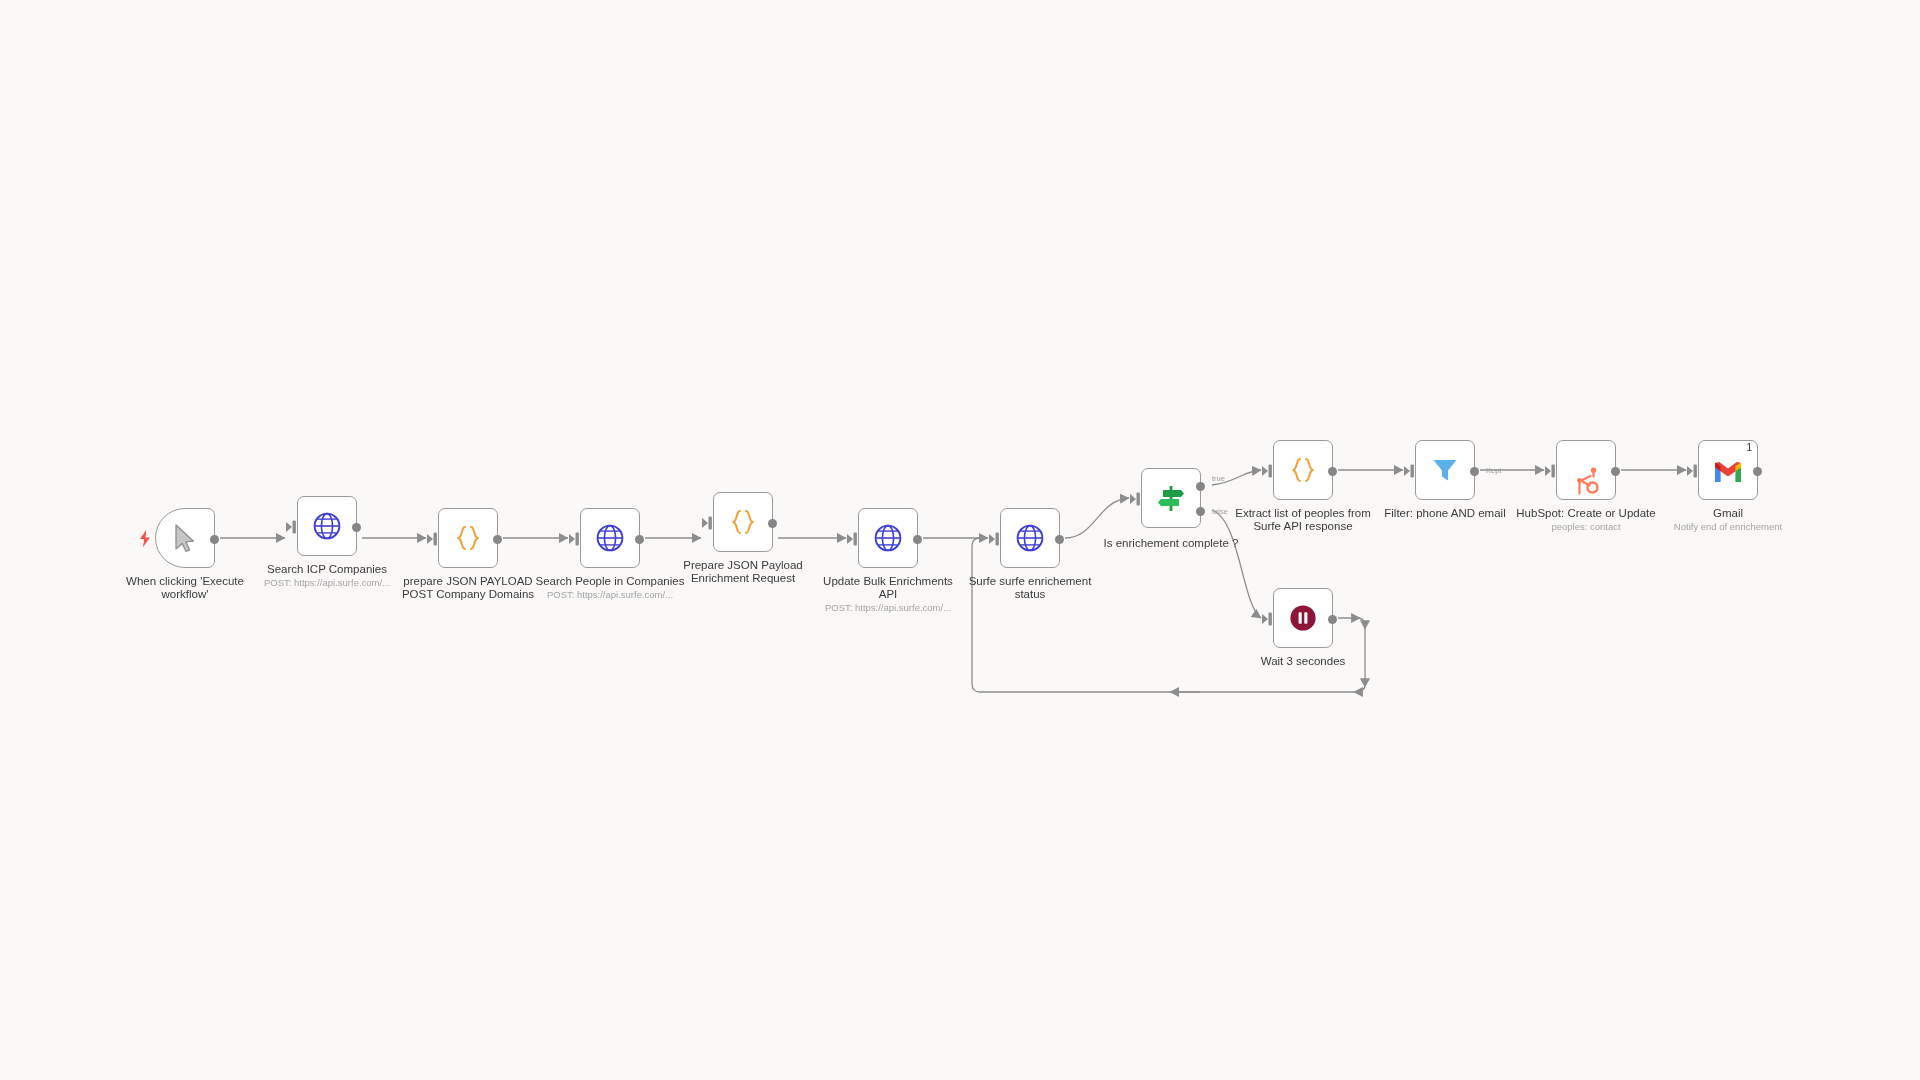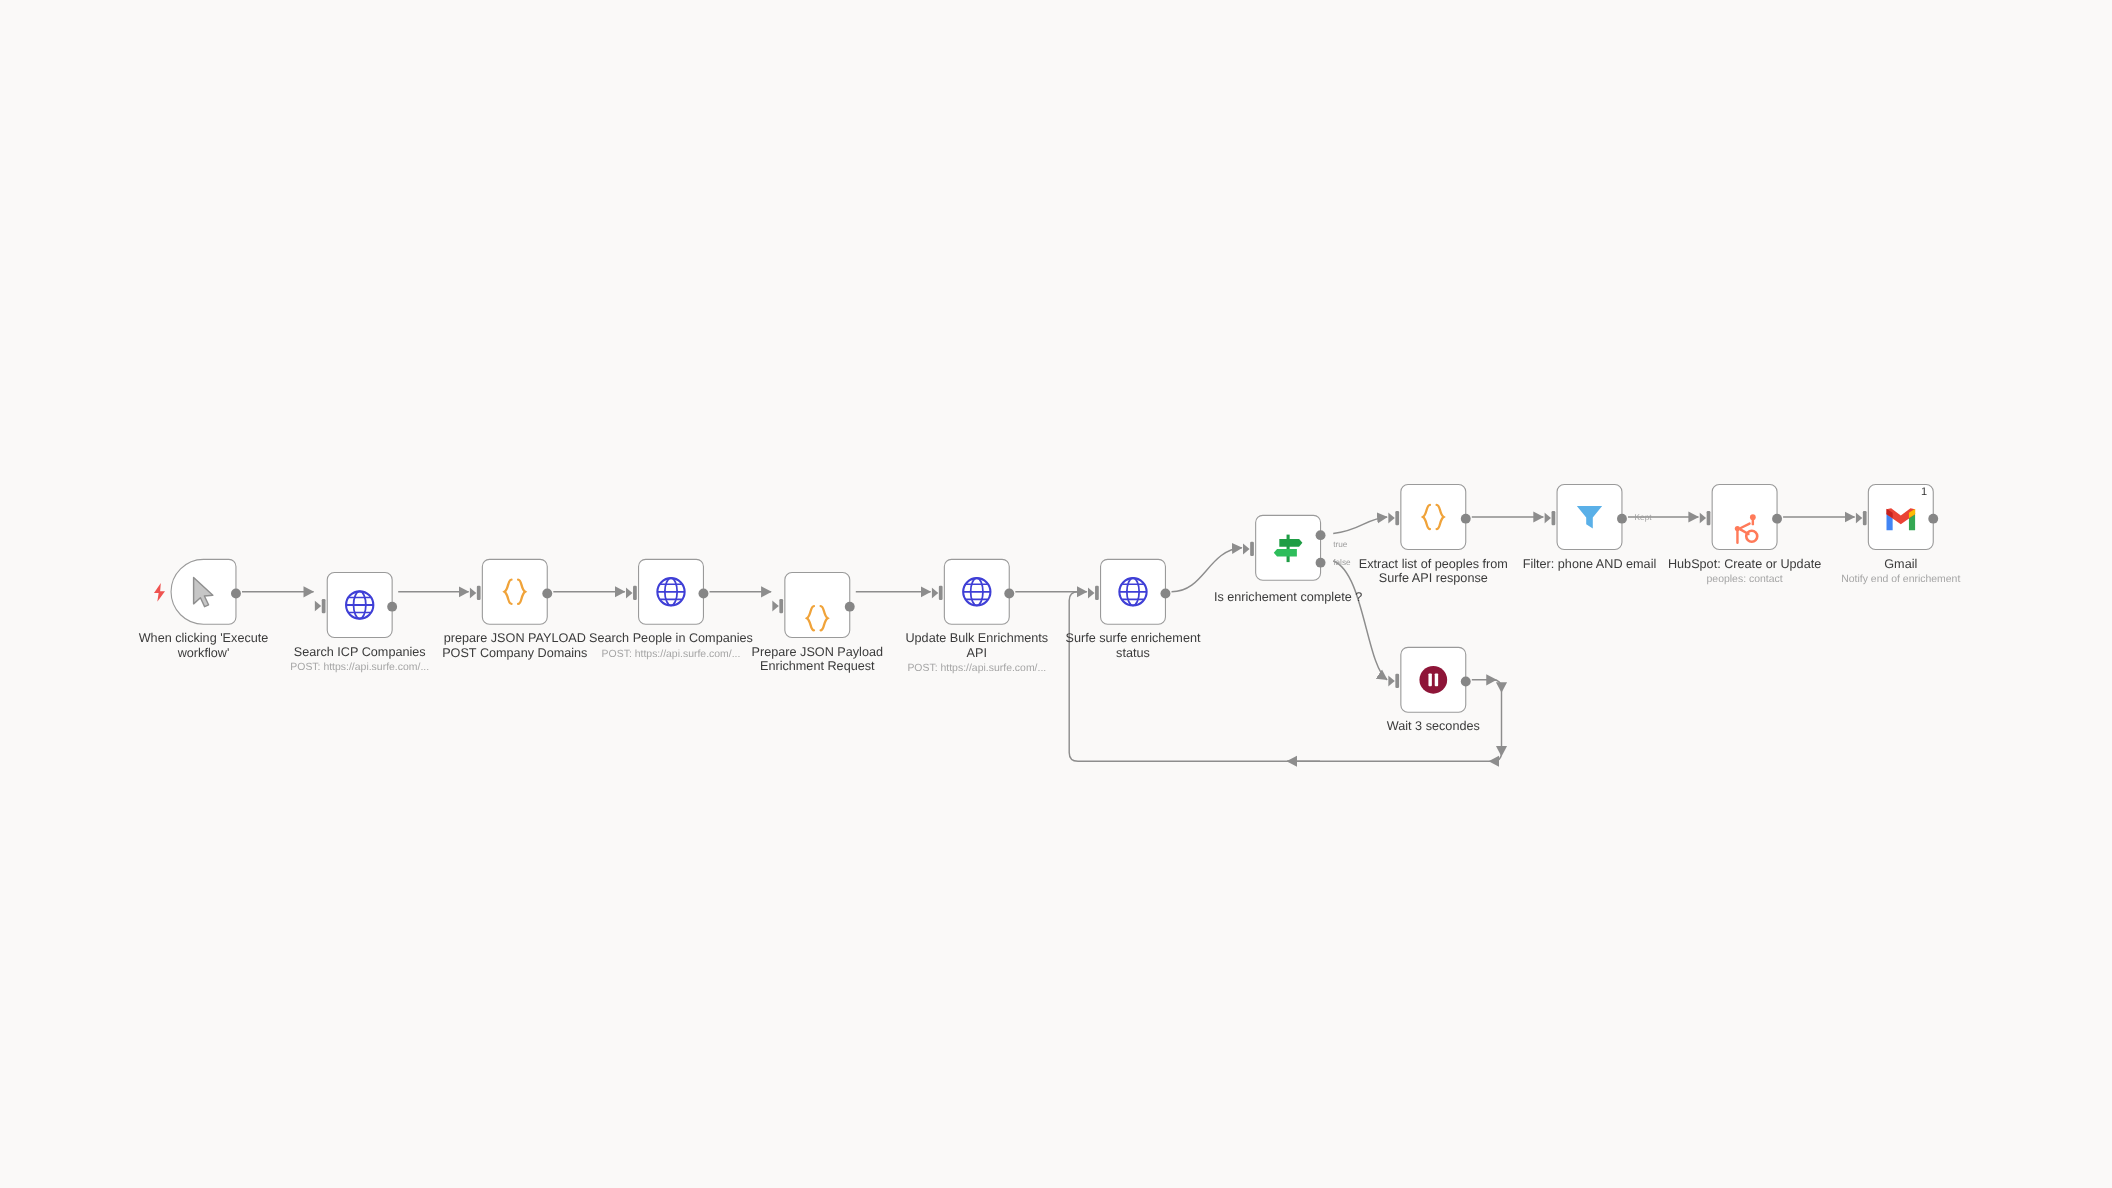--- a/index.html
+++ b/index.html
@@ -168,21 +168,21 @@
   <div class="node trigger" style="left:155px; top:508px;">
     <span class="node-icon">
       <svg width="26" height="30" viewBox="0 0 26 30">
         <path d="M4,2 L4,26 L10.2,20.4 L14,28.5 L17.6,26.8 L13.8,18.8 L21.5,18.2 Z" fill="#c6c6c6" stroke="#8f8f8f" stroke-width="1.3" stroke-linejoin="round"></path>
       </svg>
     </span>
     <span class="port out"></span>
     <span class="node-label">When clicking 'Execute workflow'</span>
   </div>
 
-  <div class="node" style="left:297px; top:520px;align-items:center;">
+  <div class="node" style="left:297px; top:496px;align-items:center;">
     <span class="in-arrow">
       <svg width="13" height="16" viewBox="0 0 13 16">
         <path d="M0,3 L6,8 L0,13 Z" fill="#8d8d8d"></path>
         <rect x="6.5" y="1.5" width="3.4" height="13" rx="1.1" fill="#8d8d8d"></rect>
       </svg>
     </span>
     <span class="node-icon">
       <svg width="30" height="30" viewBox="0 0 30 30">
         <circle cx="15" cy="15" r="12.4" fill="none" stroke="#3f3fd6" stroke-width="1.9"></circle>
         <ellipse cx="15" cy="15" rx="5.6" ry="12.4" fill="none" stroke="#3f3fd6" stroke-width="1.6"></ellipse>
@@ -231,21 +231,21 @@
         <line x1="5.2" y1="21.9" x2="24.8" y2="21.9" stroke="#3f3fd6" stroke-width="1.4"></line>
       </svg>
     </span>
     <span class="port out"></span>
     <span class="node-label">
       <span>Search People in Companies</span>
       <span class="node-sub">POST: https://api.surfe.com/...</span>
     </span>
   </div>
 
-  <div class="node" style="left:713px; top:520px;align-items:flex-end;">
+  <div class="node" style="left:713px; top:492px;">
     <span class="in-arrow">
       <svg width="13" height="16" viewBox="0 0 13 16">
         <path d="M0,3 L6,8 L0,13 Z" fill="#8d8d8d"></path>
         <rect x="6.5" y="1.5" width="3.4" height="13" rx="1.1" fill="#8d8d8d"></rect>
       </svg>
     </span>
     <span class="node-icon">
       <svg width="30" height="30" viewBox="0 0 30 30">
         <path d="M12,4 C8.4,4 9.6,12.4 5.6,15 C9.6,17.6 8.4,26 12,26" fill="none" stroke="#f0a33a" stroke-width="2.1" stroke-linecap="round"></path>
         <path d="M18,4 C21.6,4 20.4,12.4 24.4,15 C20.4,17.6 21.6,26 18,26" fill="none" stroke="#f0a33a" stroke-width="2.1" stroke-linecap="round"></path>
@@ -307,21 +307,21 @@
     </span>
     <span class="node-icon">
       <svg width="32" height="32" viewBox="0 0 32 32">
         <rect x="14.6" y="4" width="2.8" height="25" fill="#1f9d45"></rect>
         <path d="M8,8 L26,8 L29,11.5 L26,15 L8,15 Z" fill="#1f9d45"></path>
         <path d="M24,17 L6,17 L3,20.5 L6,24 L24,24 Z" fill="#2ebd5b"></path>
       </svg>
     </span>
     <span class="port out true"></span>
     <span class="port out false"></span>
-    <span class="port-label" style="left:70px; top:21px;">true</span>
+    <span class="port-label" style="left:70px; top:5px;">true</span>
     <span class="port-label" style="left:70px; top:38px;">false</span>
     <span class="node-label" style="top:68px; width:170px;">Is enrichement complete ?</span>
   </div>
 
   <div class="node" style="left:1273px; top:440px;">
     <span class="in-arrow">
       <svg width="13" height="16" viewBox="0 0 13 16">
         <path d="M0,3 L6,8 L0,13 Z" fill="#8d8d8d"></path>
         <rect x="6.5" y="1.5" width="3.4" height="13" rx="1.1" fill="#8d8d8d"></rect>
       </svg>

